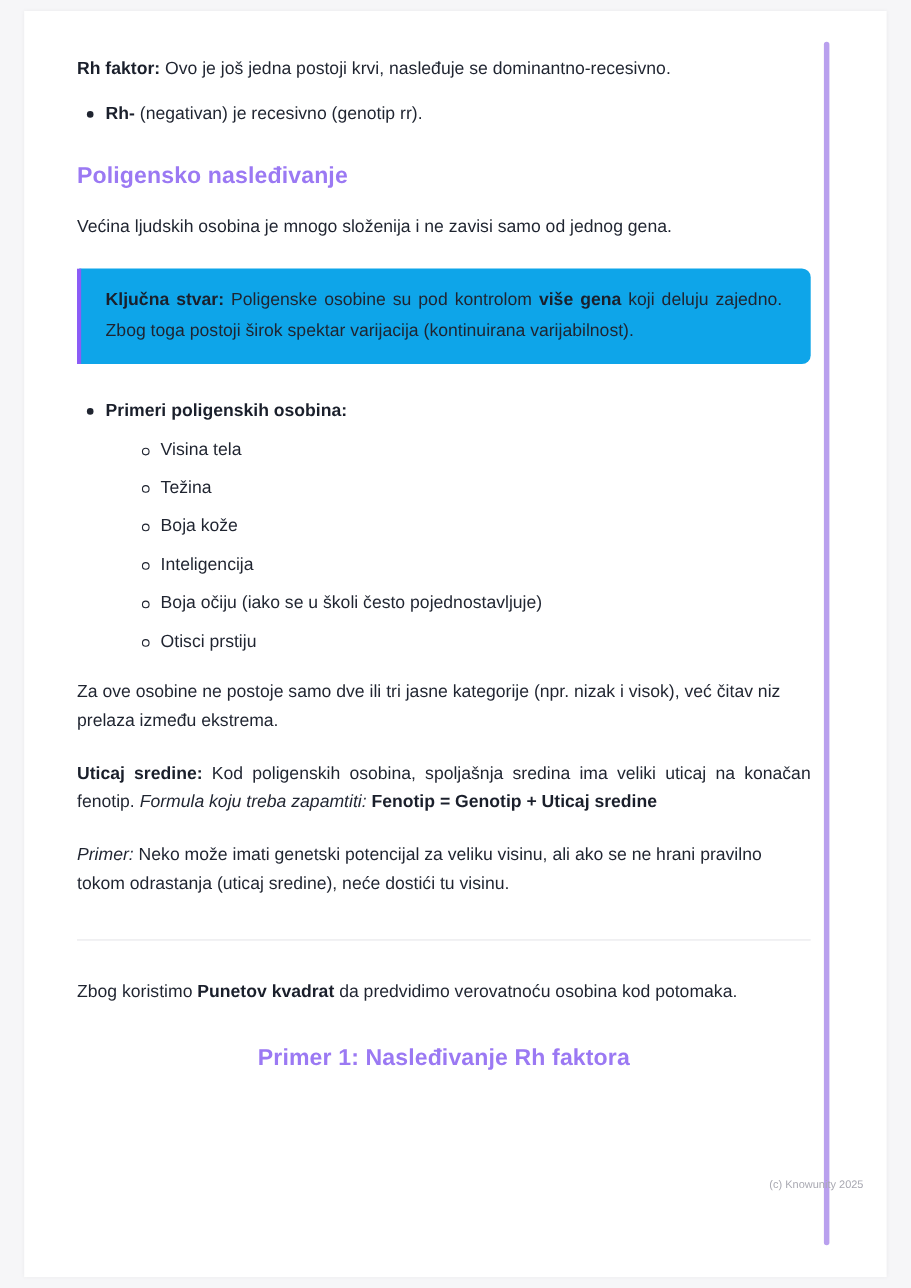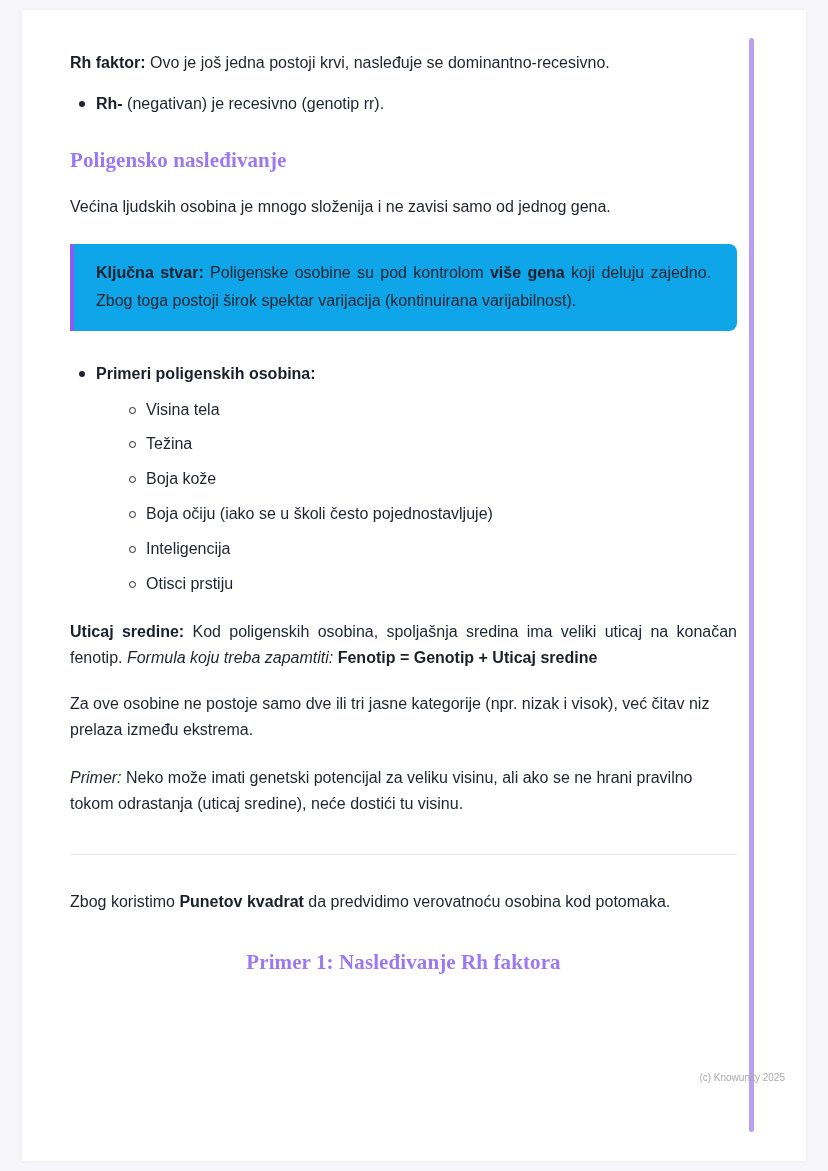--- a/index.html
+++ b/index.html
@@ -38,21 +38,20 @@
   .bullet.circle { background:transparent; border:1.5px solid #1f2430; width:7px; height:7px; }
   .sublist { list-style:none; margin:10px 0 0 24px; }
   .sublist > li { position:relative; padding-left:26px; margin-bottom:9px; }
 
   .h2 {
     color:#9b79f3;
     font-size:21px;
     font-weight:bold;
     margin:26px 0 17px 0;
     letter-spacing:0.1px;
-    font-family:Liberation Serif, serif;
   }
   .h1 {
     color:#181c27;
     font-size:29px;
     font-weight:bold;
     margin:6px 0 24px 0;
     letter-spacing:0.2px;
   }
 
   .callout {
@@ -111,30 +110,30 @@
     </div>
 
     <ul class="list">
       <li>
         <span class="bullet dot"></span>
         <strong>Primeri poligenskih osobina:</strong>
         <ul class="sublist">
           <li><span class="bullet circle"></span><span>Visina tela</span></li>
           <li><span class="bullet circle"></span><span>Težina</span></li>
           <li><span class="bullet circle"></span><span>Boja kože</span></li>
+          <li><span class="bullet circle"></span><span>Inteligencija</span></li>
           <li><span class="bullet circle"></span><span>Boja očiju (iako se u školi često pojednostavljuje)</span></li>
-          <li><span class="bullet circle"></span><span>Inteligencija</span></li>
           <li><span class="bullet circle"></span><span>Otisci prstiju</span></li>
         </ul>
       </li>
     </ul>
 
+    <p class="para" style="margin-top:20px;">Za ove osobine ne postoje samo dve ili tri jasne kategorije (npr. nizak i visok), već čitav niz prelaza između ekstrema.</p>
+
     <p class="para justify" style="margin-top:22px;"><strong>Uticaj sredine:</strong><span> Kod poligenskih osobina, spoljašnja sredina ima veliki uticaj na konačan fenotip. </span><em>Formula koju treba zapamtiti:</em><strong> Fenotip = Genotip + Uticaj sredine</strong></p>
-
-    <p class="para" style="margin-top:20px;">Za ove osobine ne postoje samo dve ili tri jasne kategorije (npr. nizak i visok), već čitav niz prelaza između ekstrema.</p>
 
     <p class="para" style="margin-top:22px;"><em>Primer:</em><span> Neko može imati genetski potencijal za veliku visinu, ali ako se ne hrani pravilno tokom odrastanja (uticaj sredine), neće dostići tu visinu.</span></p>
 
     <hr class="divider">
 
 
     <p class="para justify"><span>Zbog koristimo </span><strong>Punetov kvadrat</strong><span> da predvidimo verovatnoću osobina kod potomaka.</span></p>
 
     <h2 class="h2" style="margin-top:30px;text-align:center;">Primer 1: Nasleđivanje Rh faktora</h2>
 

